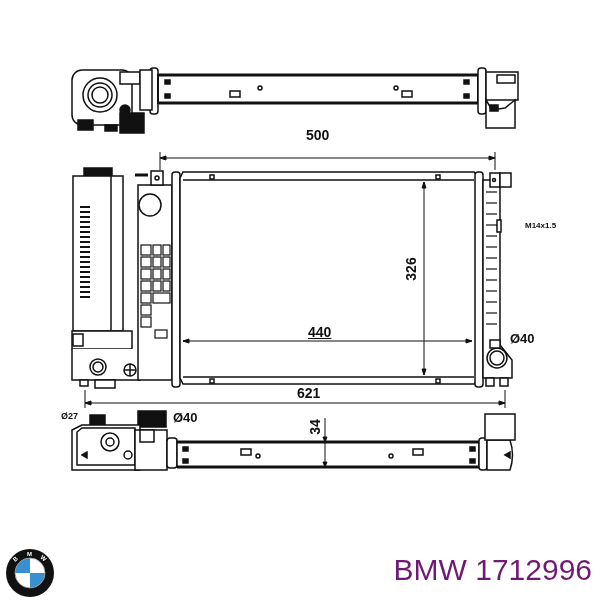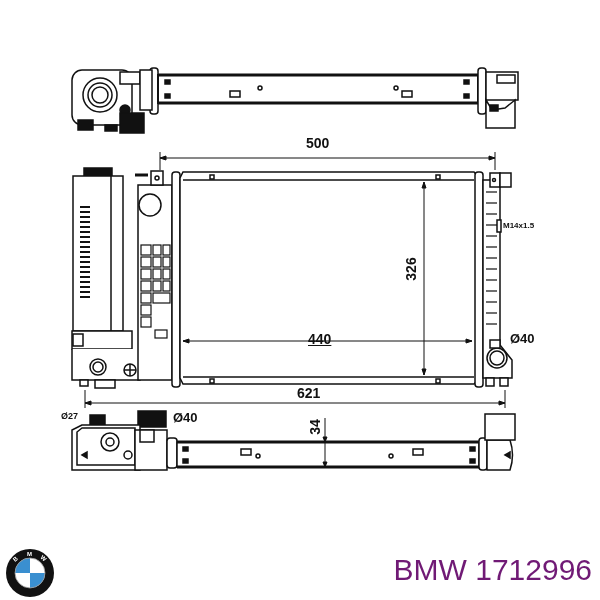--- a/index.html
+++ b/index.html
@@ -203,29 +203,29 @@
     <path d="M487 440 L510 440 Q515 455 510 470 L487 470 Z" fill="#fff"></path>
     <rect x="485" y="414" width="30" height="26" fill="#fff"></rect>
     <path d="M505 455 l5 -3 l0 6 z" fill="#111"></path>
 
     <line x1="325" y1="418" x2="325" y2="468" stroke-width="1"></line>
     <path d="M325 442 l-2 -5 l4 0 z" fill="#111" stroke-width="1"></path>
     <path d="M325 467 l-2 -5 l4 0 z" fill="#111" stroke-width="1"></path>
   </g>
 </svg>
 
-<div class="dim" style="left:306px;top:136px;">500</div>
+<div class="dim" style="left:306px;top:128px;">500</div>
 <div class="dim rot" style="left:399px;top:262px;">326</div>
-<div class="dim" style="left:308px;top:332px;text-decoration:underline;">440</div>
+<div class="dim" style="left:308px;top:325px;text-decoration:underline;">440</div>
 <div class="dim" style="left:297px;top:386px;text-align:center;">621</div>
 <div class="dim rot" style="left:307px;top:420px;">34</div>
 <div class="dim" style="left:510px;top:332px;font-size:13px;">Ø40</div>
 <div class="dim" style="left:173px;top:411px;font-size:13px;">Ø40</div>
 <div class="dim small" style="left:61px;top:412px;font-size:9px;text-align:right;">Ø27</div>
-<div class="dim small" style="left:503px;top:222px;">M14x1.5</div>
+<div class="dim small" style="left:525px;top:222px;">M14x1.5</div>
 
 <svg class="logo" viewBox="0 0 50 50" xmlns="http://www.w3.org/2000/svg">
   <circle cx="25" cy="25" r="24" fill="#111"></circle>
   <circle cx="25" cy="25" r="15" fill="#fff"></circle>
   <path d="M25 25 L25 10 A15 15 0 0 0 10 25 Z" fill="#3a8fd0"></path>
   <path d="M25 25 L25 40 A15 15 0 0 0 40 25 Z" fill="#3a8fd0"></path>
   <circle cx="25" cy="25" r="15" fill="none" stroke="#999" stroke-width="0.8"></circle>
   <text x="10" y="14" font-size="6" font-weight="bold" fill="#fff" font-family="Liberation Sans, sans-serif" transform="rotate(-40 10 14)">B</text>
   <text x="22" y="8" font-size="6" font-weight="bold" fill="#fff" font-family="Liberation Sans, sans-serif">M</text>
   <text x="35" y="10" font-size="6" font-weight="bold" fill="#fff" font-family="Liberation Sans, sans-serif" transform="rotate(40 35 10)">W</text>

